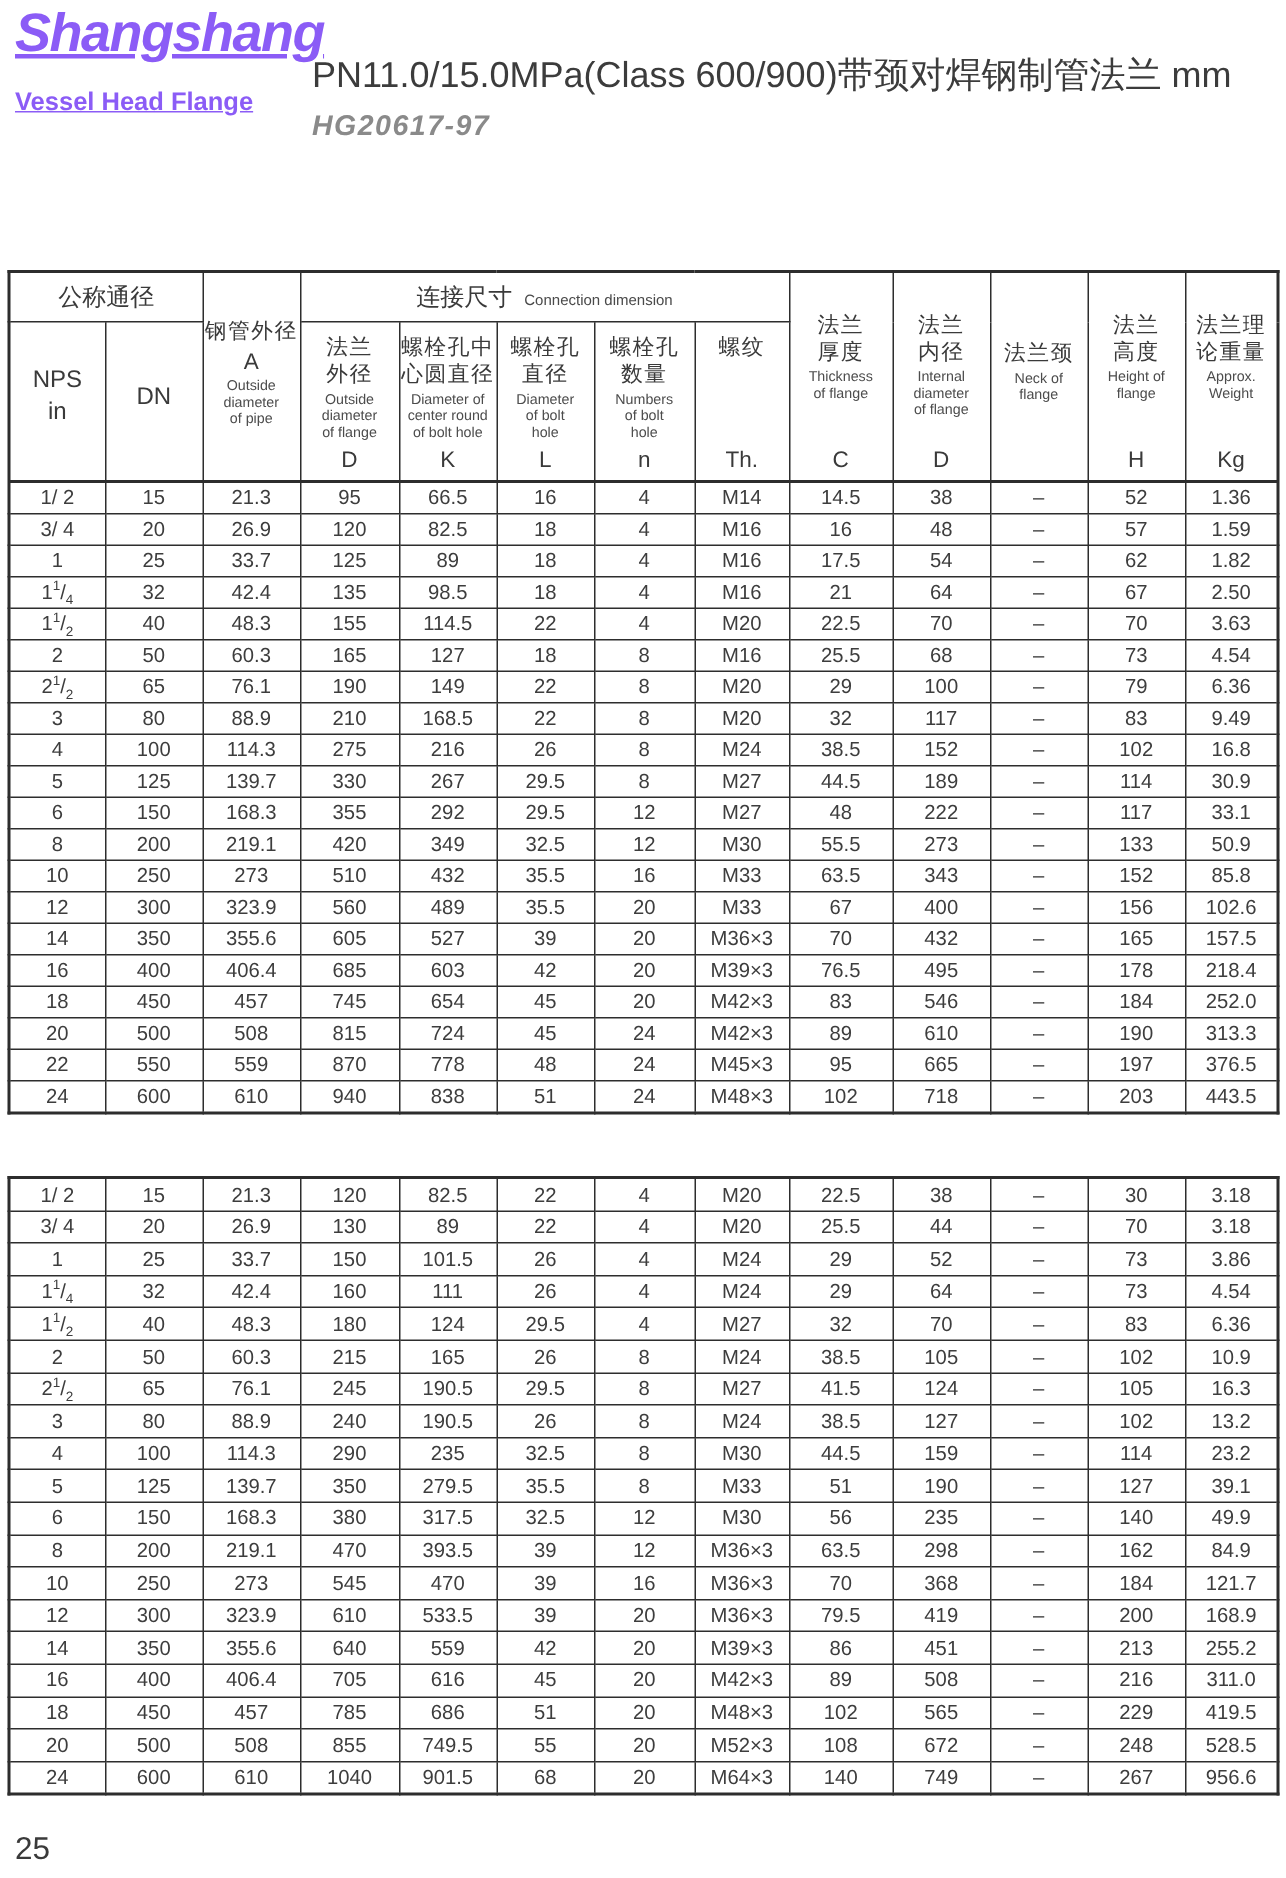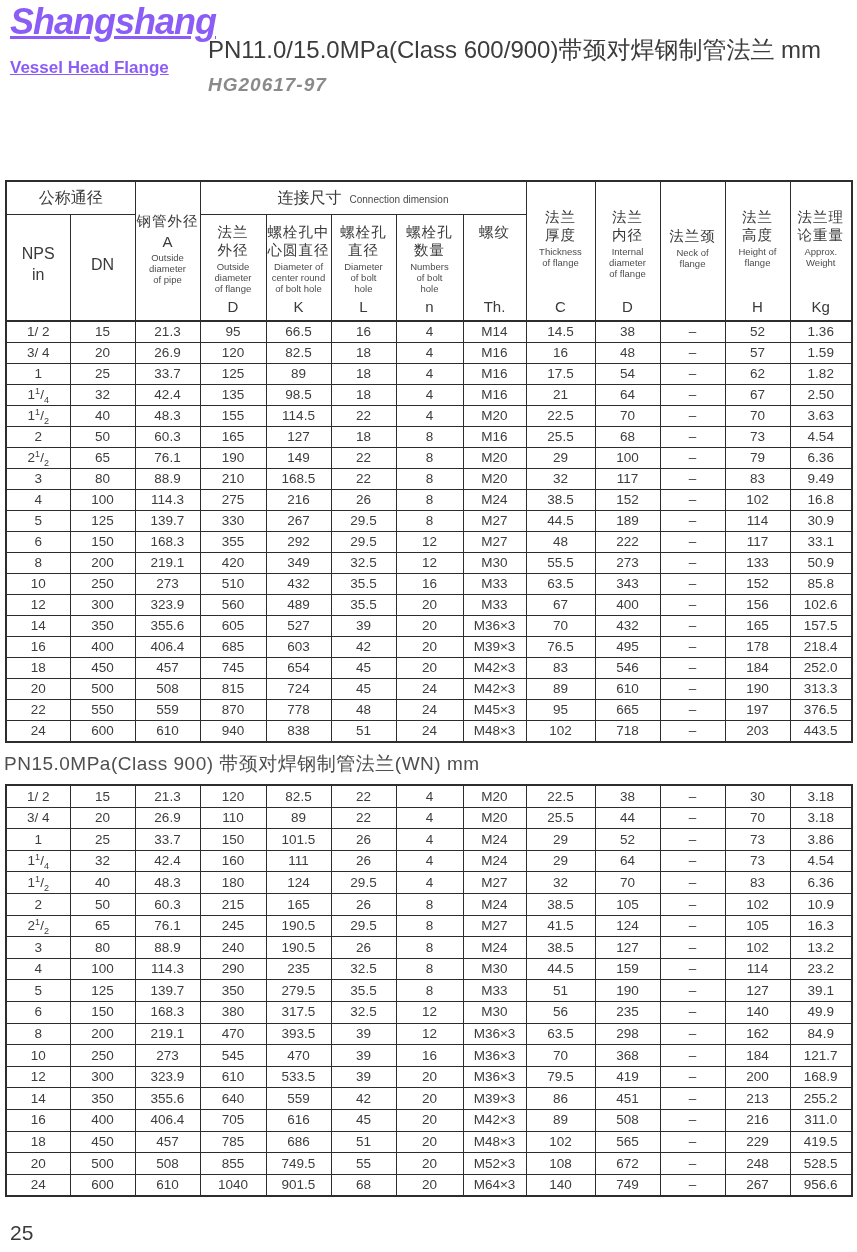--- a/index.html
+++ b/index.html
@@ -525,21 +525,20 @@
           <td>M48×3</td>
           <td>102</td>
           <td>718</td>
           <td>–</td>
           <td>203</td>
           <td>443.5</td>
         </tr>
       </tbody>
   </table>
 
-  <div class="section2">PN15.0MPa(Class 900) 带颈对焊钢制管法兰(WN)  mm</div>
 
   <table class="spec" id="table2">
     <colgroup>
       <col style="width:64px">
         <col style="width:65px">
         <col style="width:65px">
       <col style="width:66px">
         <col style="width:65px">
         <col style="width:65px">
       <col style="width:67px">
@@ -563,21 +562,21 @@
           <td>22.5</td>
           <td>38</td>
           <td>–</td>
           <td>30</td>
           <td>3.18</td>
         </tr>
         <tr>
           <td>3/ 4</td>
           <td>20</td>
           <td>26.9</td>
-          <td>110</td>
+          <td>130</td>
           <td>89</td>
           <td>22</td>
           <td>4</td>
           <td>M20</td>
           <td>25.5</td>
           <td>44</td>
           <td>–</td>
           <td>70</td>
           <td>3.18</td>
         </tr>

